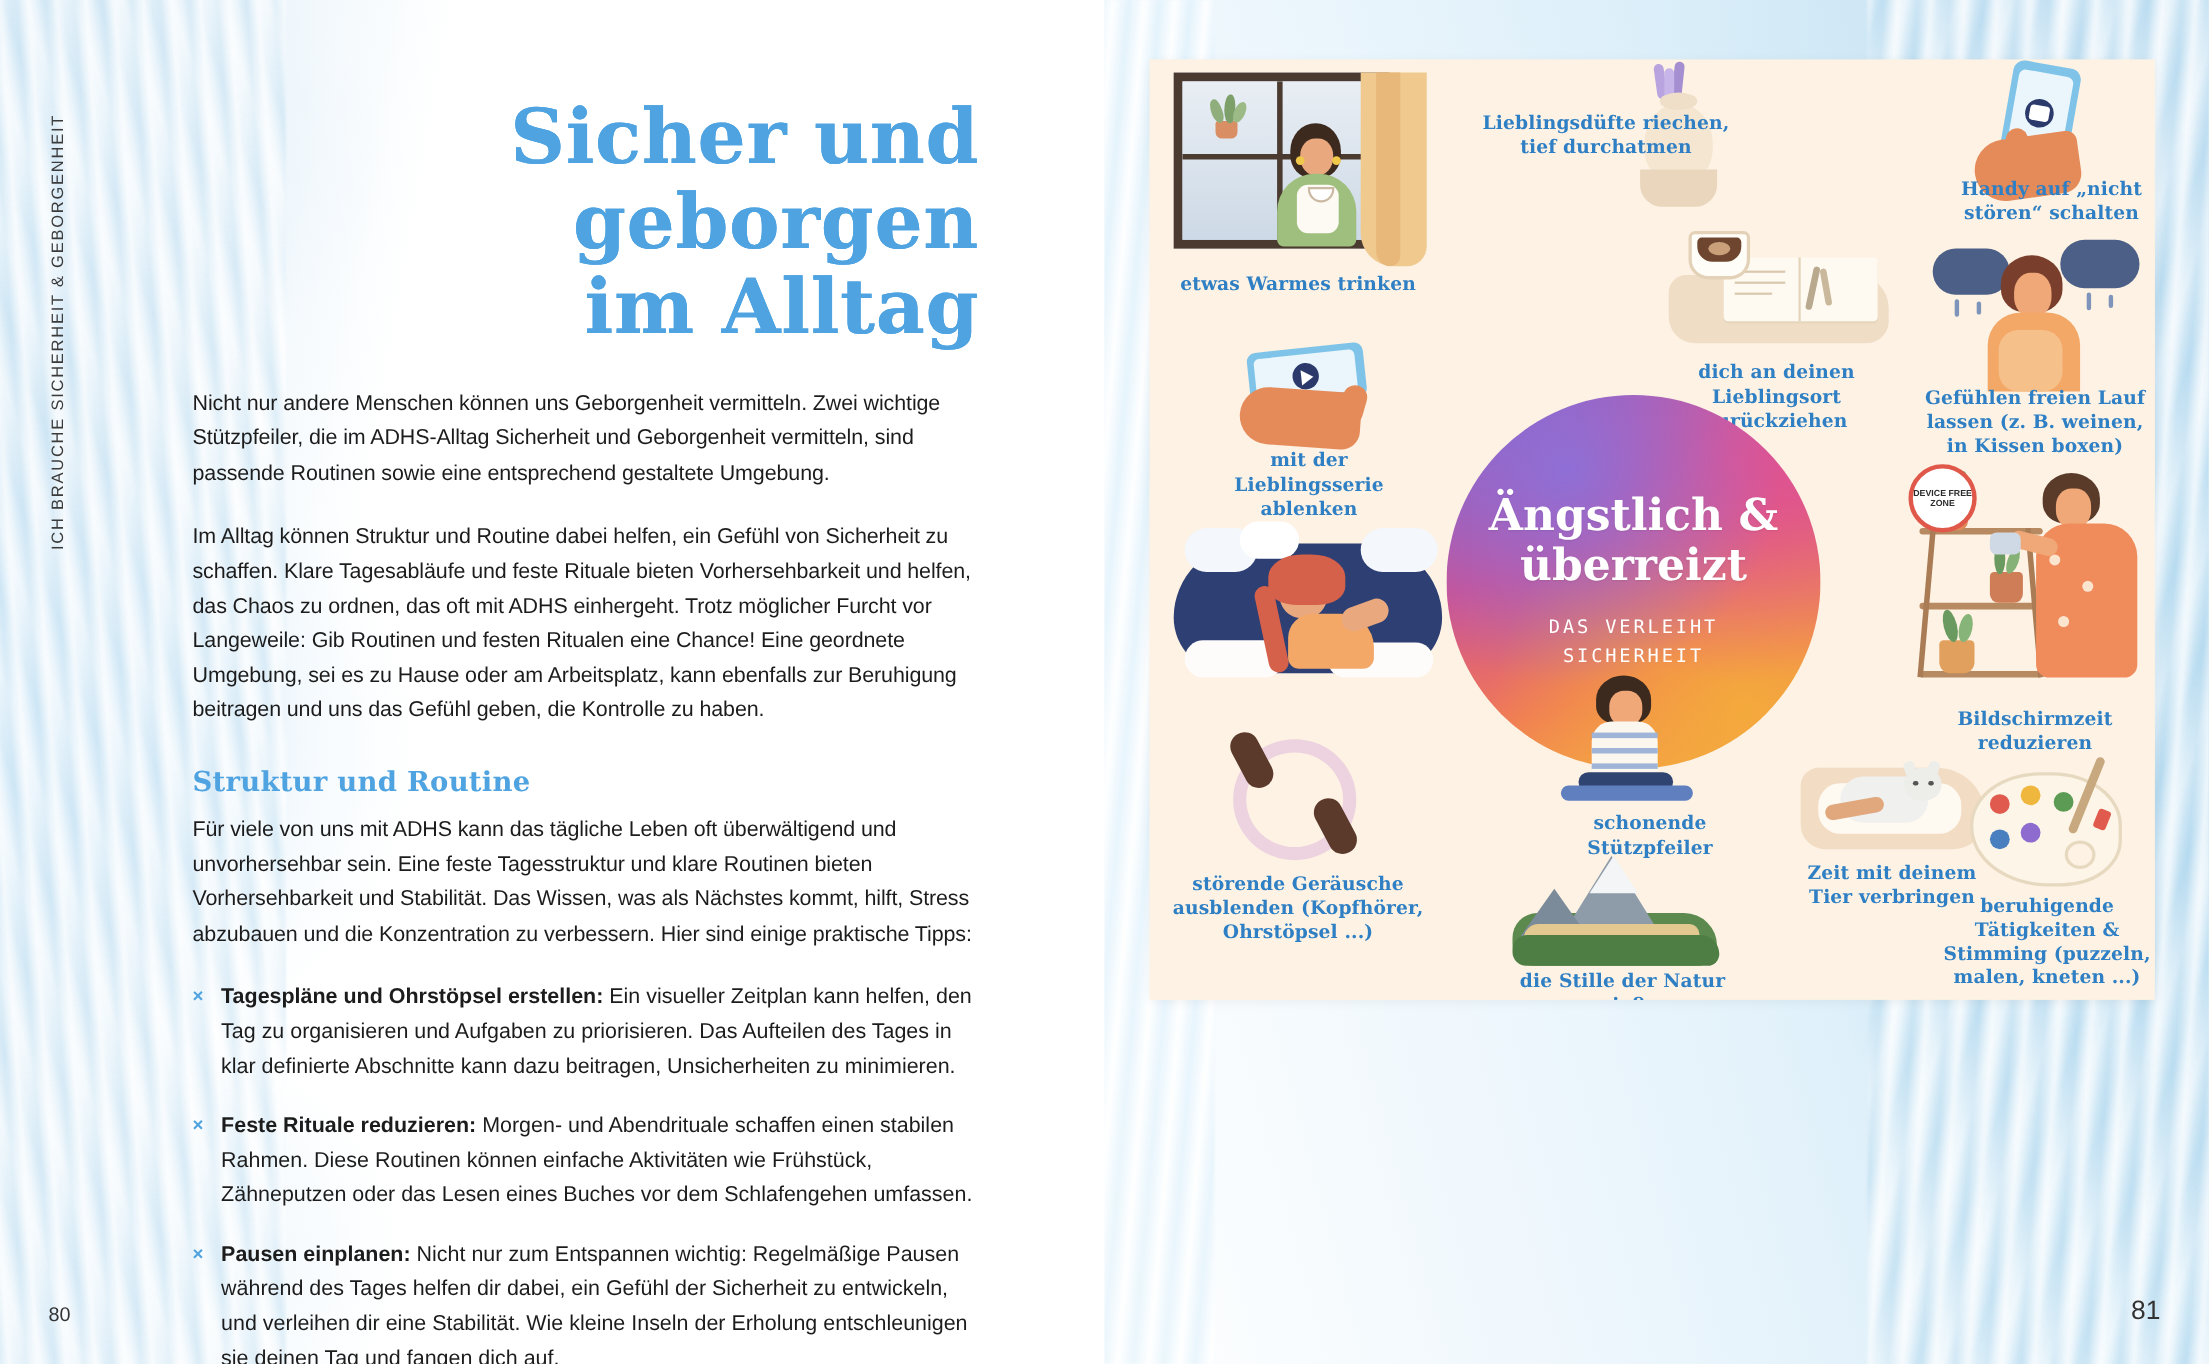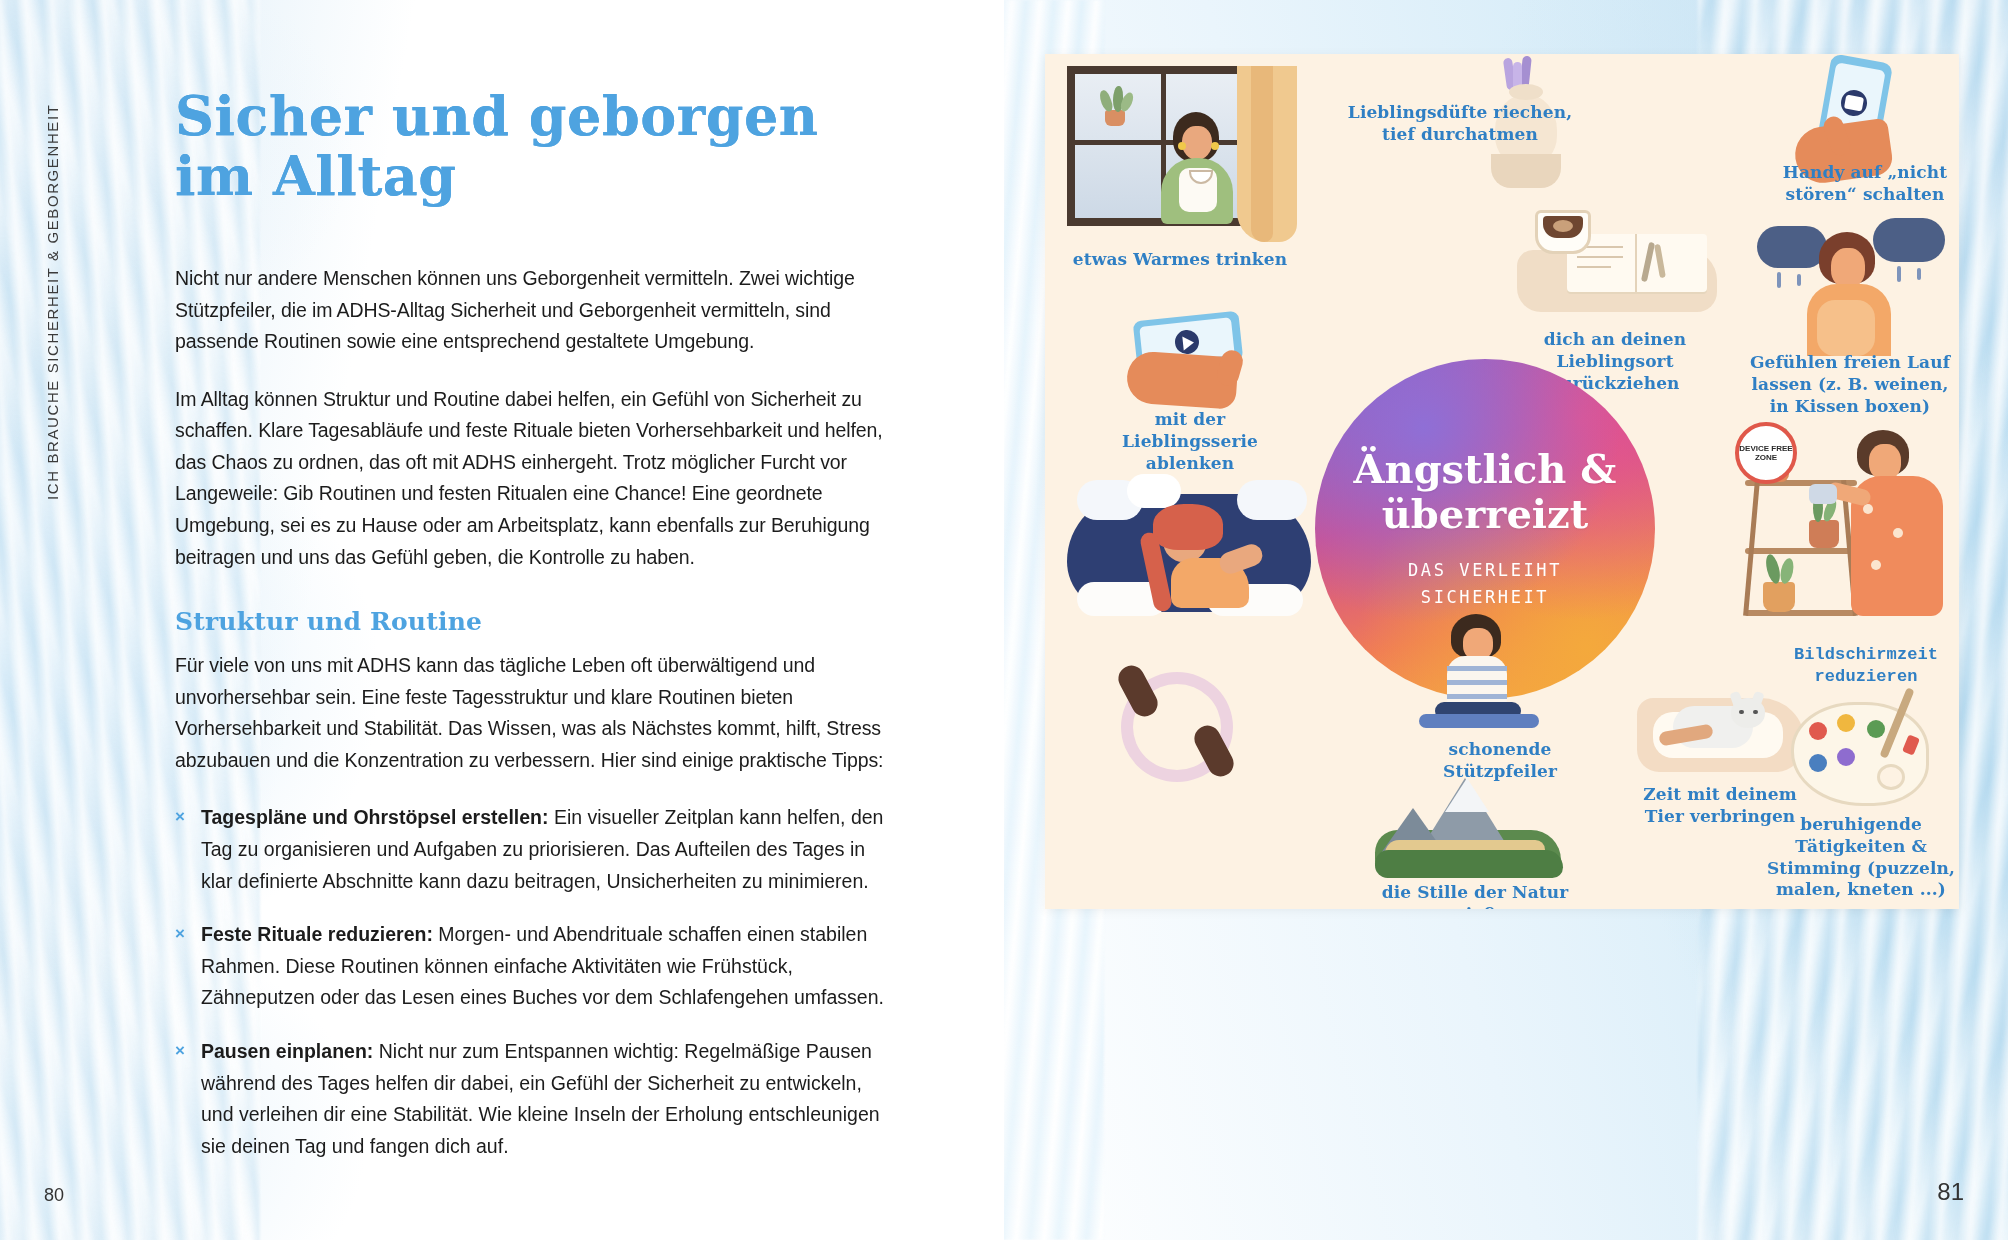--- a/index.html
+++ b/index.html
@@ -44,25 +44,25 @@
   .page-left .content {
     position: absolute;
     left: 175px;
     top: 86px;
     width: 715px;
   }
   h1.title {
     font-family: "DejaVu Serif", serif;
     font-weight: 700;
     color: #4ea3e0;
-    font-size: 54px;
+    font-size: 69px;
     line-height: 1.12;
     letter-spacing: 0.5px;
-    margin: 0 0 56px 0;
-    text-align: left;
+    margin: 0 0 34px 0;
+    text-align: right;
     text-shadow: 0 0 0 #4ea3e0;
   }
   h1.title .l1 { display: block; }
   h1.title .l2 { display: block; }
   p.body {
     font-size: 19.5px;
     line-height: 1.62;
     color: #1c1c1c;
     margin: 0 0 26px 0;
     text-align: left;
@@ -389,21 +389,21 @@
         <div style="position:absolute;left:116px;top:52px;width:92px;height:140px;background:#f08b5c;border-radius:30px 30px 12px 12px;"></div>
         <div style="position:absolute;left:128px;top:80px;width:10px;height:10px;background:#fbe5cf;border-radius:50%;"></div>
         <div style="position:absolute;left:158px;top:104px;width:10px;height:10px;background:#fbe5cf;border-radius:50%;"></div>
         <div style="position:absolute;left:136px;top:136px;width:10px;height:10px;background:#fbe5cf;border-radius:50%;"></div>
         <div style="position:absolute;left:92px;top:62px;width:44px;height:16px;background:#f0a878;border-radius:10px;transform:rotate(14deg);"></div>
         <div style="position:absolute;left:74px;top:60px;width:28px;height:20px;background:#cfd9e6;border-radius:6px;"></div>
       </div>
       <div class="dfz" style="left:690px; top:368px;">
         <span>DEVICE FREE ZONE</span>
       </div>
-      <div class="cap" style="left:716px; top:590px; width:210px;font-family:Liberation Mono, monospace;">Bildschirmzeit reduzieren</div>
+      <div class="cap" style="left:700px; top:590px; width:210px;">Bildschirmzeit reduzieren</div>
 
       <div class="center-circle">
         <div class="ct">
           <span>Ängstlich &amp;</span><br>
           <span>überreizt</span>
         </div>
         <div class="cs">
           <span>DAS VERLEIHT</span><br>
           <span>SICHERHEIT</span>
         </div>
@@ -432,20 +432,21 @@
         <div style="position:absolute;left:116px;top:38px;width:5px;height:4px;background:#555;border-radius:2px;"></div>
         <div style="position:absolute;left:22px;top:56px;width:54px;height:14px;background:#e1a87e;border-radius:10px;transform:rotate(-10deg);"></div>
       </div>
       <div class="cap" style="left:580px; top:730px; width:190px;">Zeit mit deinem Tier verbringen</div>
 
       <div class="ill" style="left:58px; top:608px; width:150px; height:130px;">
         <div style="position:absolute;left:18px;top:10px;width:112px;height:110px;border:12px solid #edd3e0;border-radius:50%;box-sizing:border-box;"></div>
         <div style="position:absolute;left:22px;top:2px;width:26px;height:54px;background:#5b3a2c;border-radius:14px;transform:rotate(-28deg);"></div>
         <div style="position:absolute;left:98px;top:62px;width:26px;height:54px;background:#5b3a2c;border-radius:14px;transform:rotate(-28deg);"></div>
       </div>
+      <div class="cap" style="left:20px; top:740px; width:230px;">störende Geräusche ausblenden (Kopfhörer, Ohrstöpsel ...)</div>
 
       <div class="ill" style="left:330px; top:718px; width:190px; height:110px;">
         <div style="position:absolute;left:0;top:58px;width:186px;height:48px;background:#5c8a4e;border-radius:30px 40px 24px 26px;"></div>
         <div style="position:absolute;left:44px;top:6px;width:0;height:0;border-left:46px solid transparent;border-right:46px solid transparent;border-bottom:74px solid #8e9ba8;"></div>
         <div style="position:absolute;left:70px;top:6px;width:0;height:0;border-left:22px solid transparent;border-right:22px solid transparent;border-bottom:34px solid #f3f5f7;"></div>
         <div style="position:absolute;left:4px;top:36px;width:0;height:0;border-left:34px solid transparent;border-right:34px solid transparent;border-bottom:48px solid #7c8b99;"></div>
         <div style="position:absolute;left:10px;top:68px;width:160px;height:30px;background:#e3c98f;border-radius:26px 18px 22px 30px;"></div>
         <div style="position:absolute;left:0;top:78px;width:188px;height:28px;background:#4e7e44;border-radius:28px 36px 22px 26px;"></div>
       </div>
       <div class="cap" style="left:330px; top:828px; width:200px;">die Stille der Natur genießen</div>

